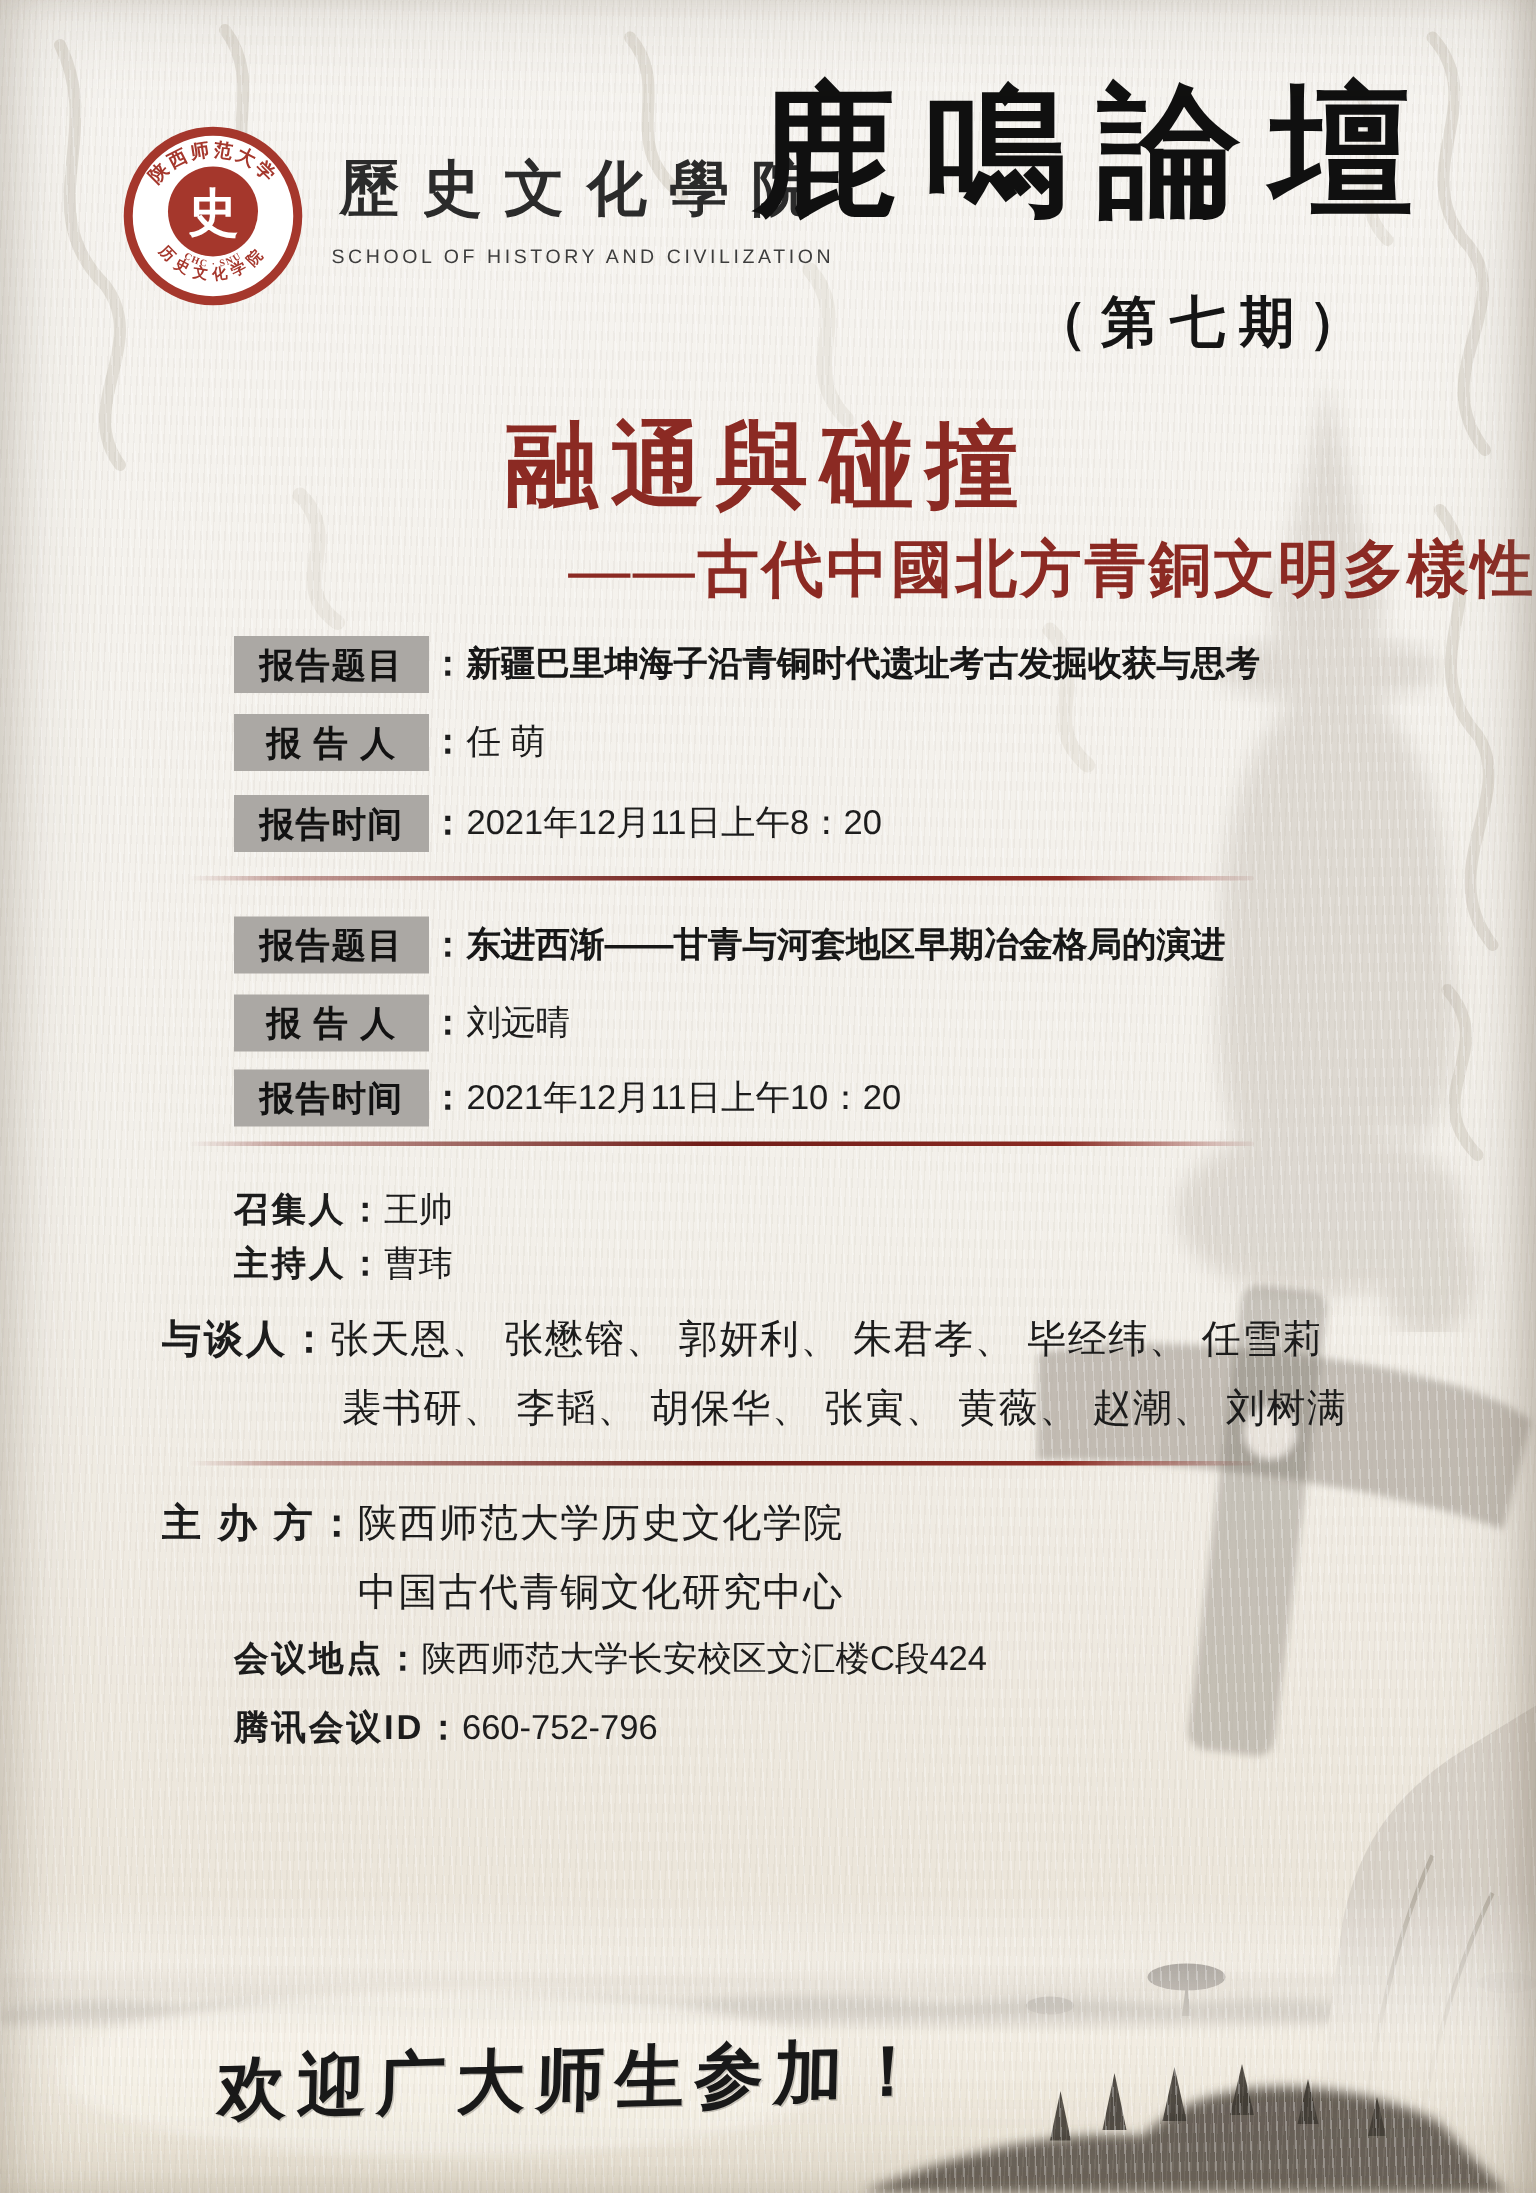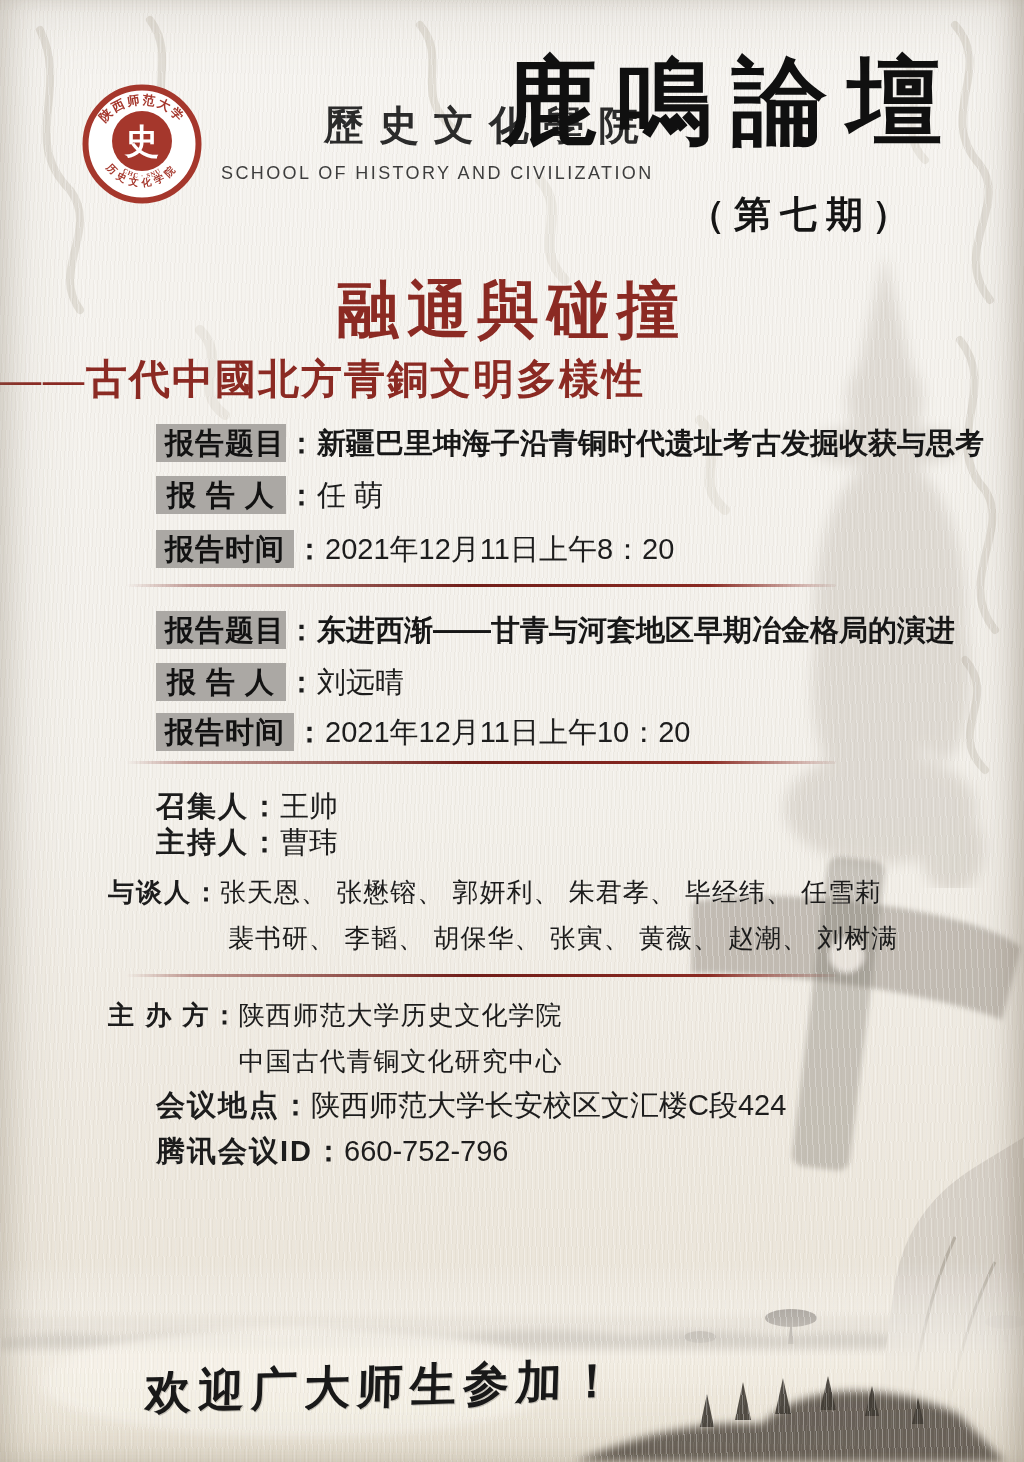--- a/index.html
+++ b/index.html
@@ -29,48 +29,48 @@
   
   .logo-area{position:absolute;left:82px;top:84px;display:flex;align-items:flex-start;}
   .seal-svg{width:120px;height:120px;display:block;}
   .seal-arc{font-family:"Liberation Serif", serif;font-weight:bold;fill:#a5372c;}
   .school-names{margin-left:19px;padding-top:14px;text-align:right;}
   .school-cn{
     font-family:"Liberation Serif", serif;font-weight:700;
     font-size:40px;letter-spacing:15px;color:#2b2b2b;white-space:nowrap;
   }
   .school-en{
-    margin-top:10px;font-size:18px;letter-spacing:2.4px;color:#3d3d3d;white-space:nowrap;
+    margin-top:10px;font-size:13px;letter-spacing:2.4px;color:#3d3d3d;white-space:nowrap;
   }
   .forum-title{
     position:absolute;left:472px;top:52px;width:500px;
     text-align:center;font-weight:900;font-size:95px;line-height:1.05;
     letter-spacing:20px;padding-left:10px;color:#101010;white-space:nowrap;
   }
   .forum-issue{
     position:absolute;left:648px;top:190px;width:310px;text-align:center;
     font-family:"Liberation Serif", serif;font-weight:700;
     font-size:37px;letter-spacing:9px;color:#151515;white-space:nowrap;
   }
 
   
   .main-title{
     position:absolute;left:0;top:268px;width:100%;text-align:center;
     font-family:"Liberation Serif", serif;font-weight:900;
     font-size:62px;letter-spacing:8px;color:#8b2a23;
   }
   .main-subtitle{
-    position:absolute;left:0;top:352px;width:100%;text-align:left;
+    position:absolute;left:0;top:352px;width:100%;text-align:right;
     font-family:"Liberation Serif", serif;font-weight:700;
     font-size:41px;letter-spacing:2px;color:#8b2a23;white-space:nowrap;
   }
 
   
   .content{position:absolute;left:108px;top:424px;width:826px;}
-  .info-row{display:flex;align-items:center;font-size:29px;line-height:36px;white-space:nowrap;padding-left:48px;}
+  .info-row{display:flex;align-items:flex-start;font-size:23px;line-height:36px;white-space:nowrap;padding-left:48px;}
   .label-box{
     background:#aba8a4;color:#121212;font-weight:700;
     padding:1px 9px;letter-spacing:1px;text-align:center;min-width:112px;
   }
   .colon{font-weight:700;padding:0 1px;}
   .val{color:#1d1d1d;}
   .val-bold{font-weight:700;color:#171717;}
   .bio{
     font-size:21px;line-height:28px;color:#333;
     text-indent:2em;text-align:justify;letter-spacing:0;

